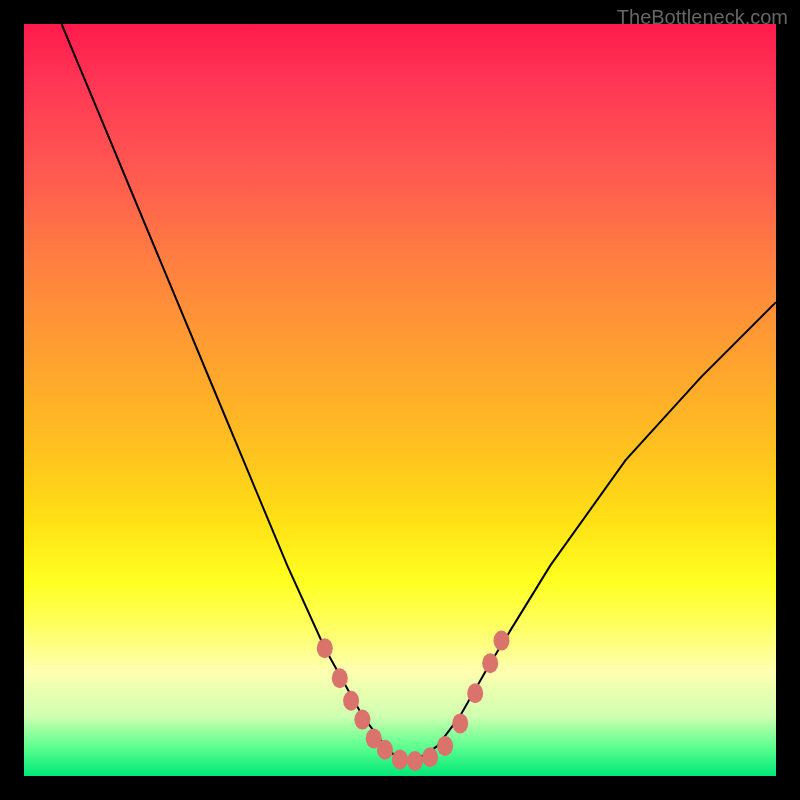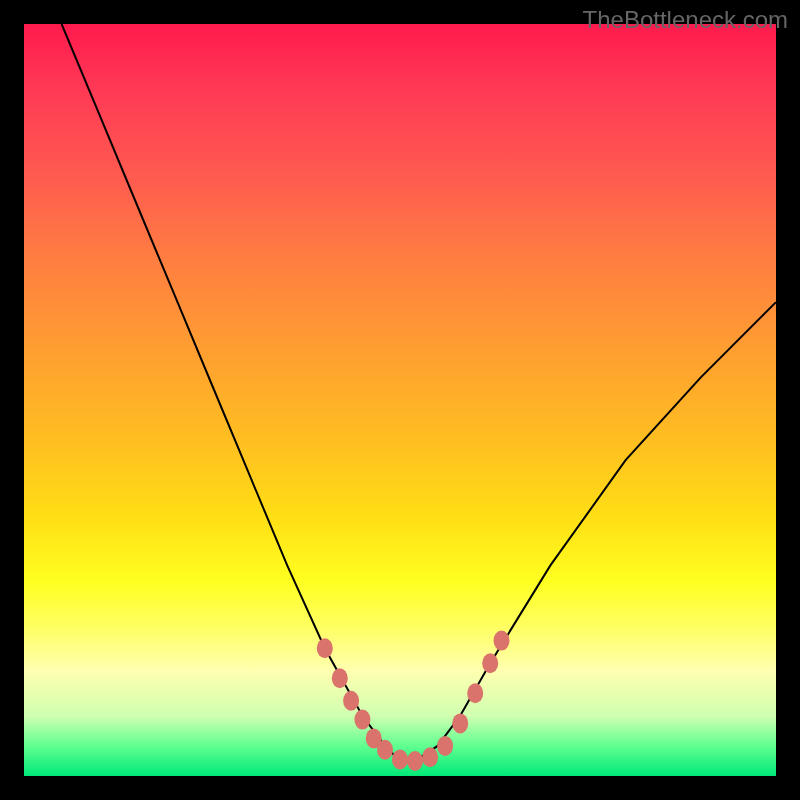--- a/index.html
+++ b/index.html
@@ -37,21 +37,21 @@
       #d0ffb0 92%,
       #60ff90 96%,
       #00e878 100%
     );
   }
   .watermark {
     position: absolute;
     top: 6px;
     right: 12px;
     color: #666;
-    font-size: 24px;
+    font-size: 20px;
     font-weight: 500;
     z-index: 10;
   }
   svg.curve {
     position: absolute;
     left: 0;
     top: 0;
     width: 752px;
     height: 752px;
   }

